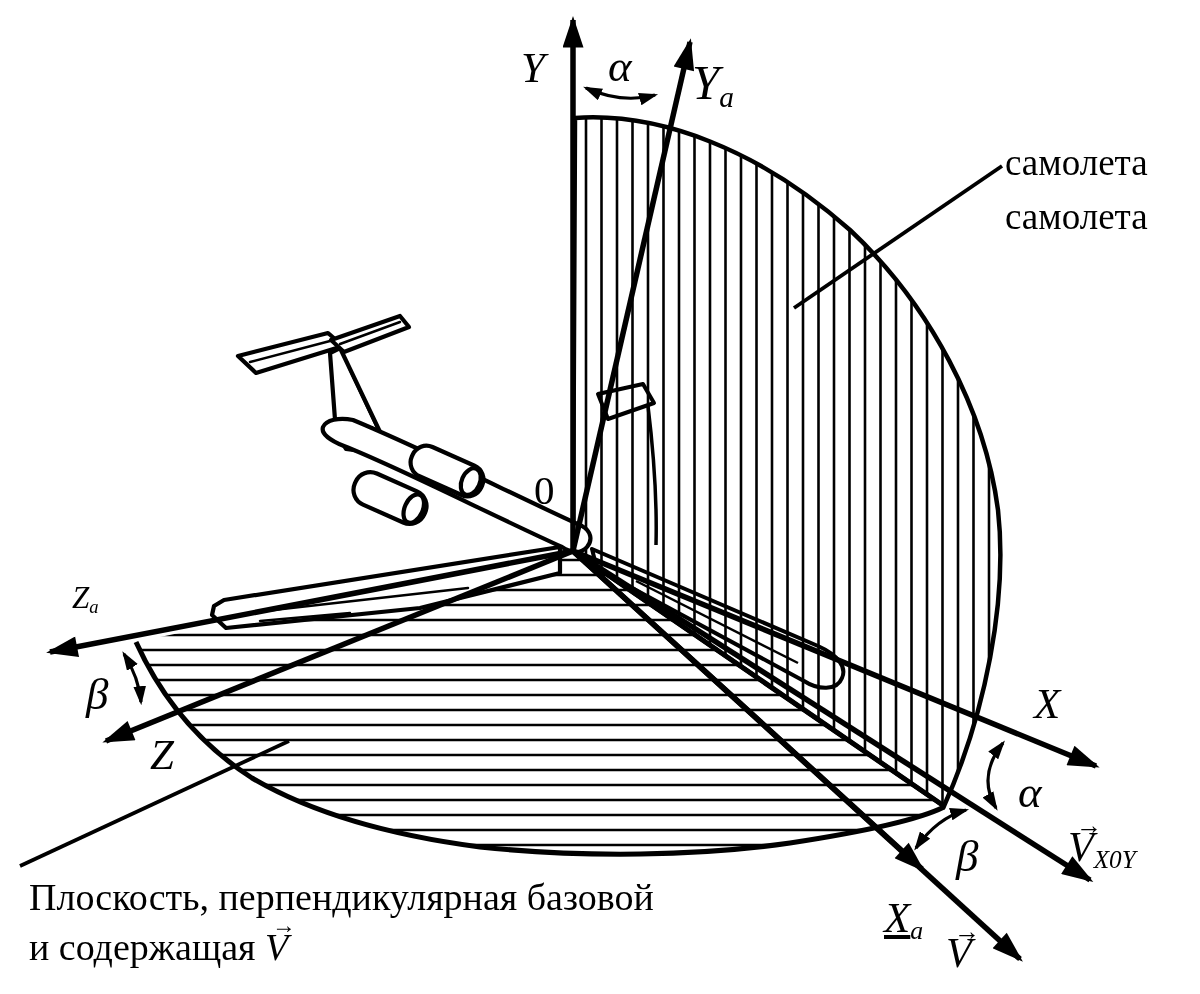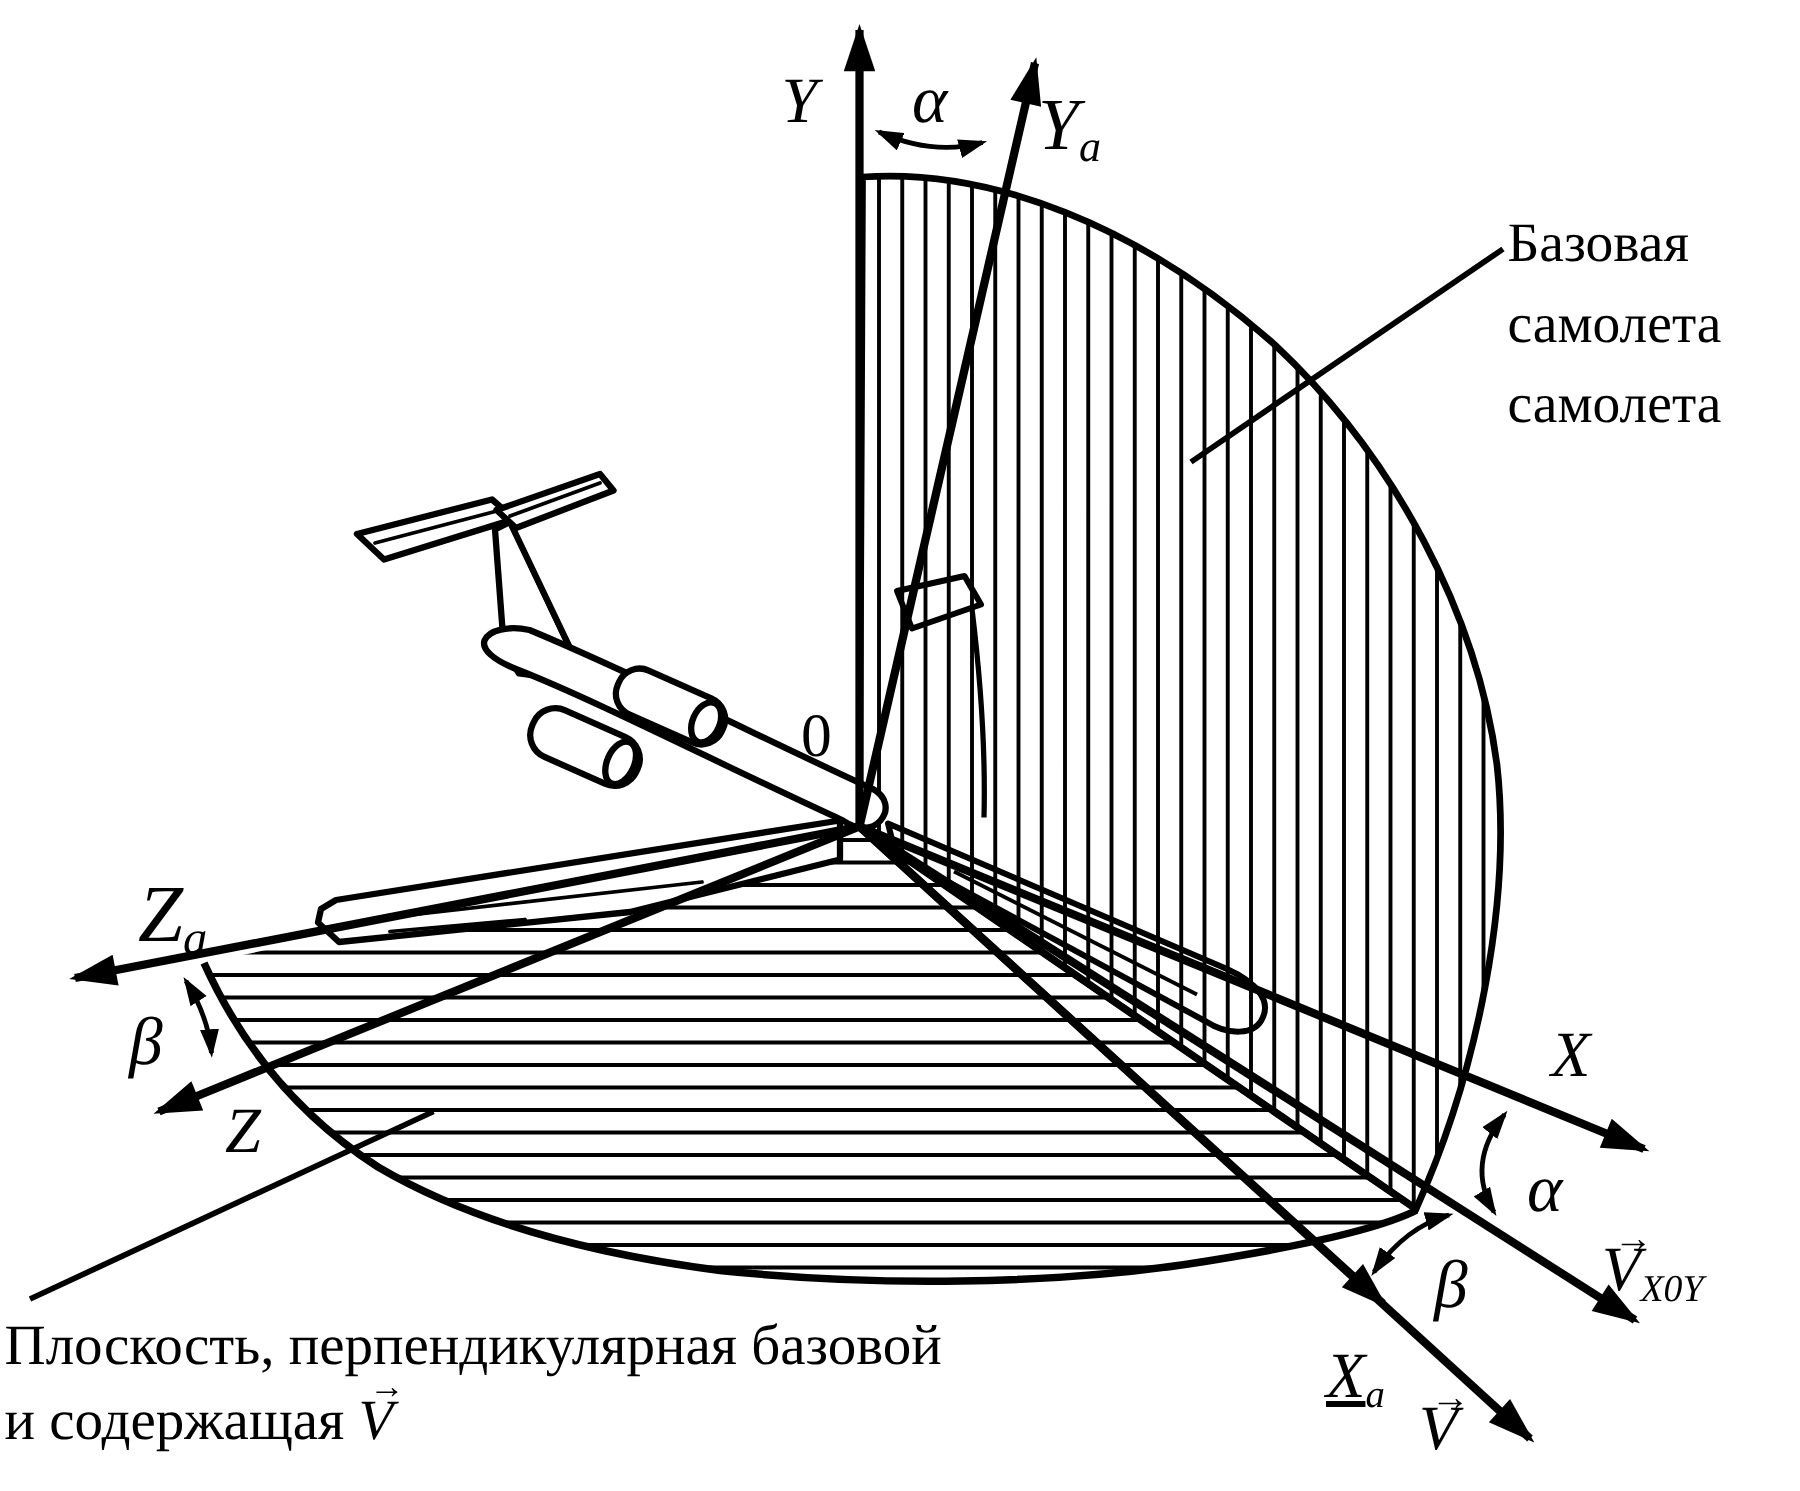--- a/index.html
+++ b/index.html
@@ -9,21 +9,21 @@
   }
   #diagram-svg { position:absolute; left:0; top:0; }
   .lbl { position:absolute; white-space:nowrap; color:#000; line-height:1; }
   .it  { font-style:italic; }
   .sub { font-size:0.60em; font-style:italic; vertical-align:-0.28em; letter-spacing:0; }
   .vec { position:relative; display:inline-block; }
   .vec .va {
     position:absolute; top:-0.50em; left:0.30em; font-size:0.62em; font-style:normal;
   }
   .callout { line-height:1.45; }
-  .callout-left { line-height:1.32; }
+  .callout-left { line-height:1.32;margin-left:26px; }
 </style>
 </head>
 <body>
 
 <div id="stage">
 
   <svg id="diagram-svg" width="1200" height="994" viewBox="0 0 1200 994">
     <defs>
       <marker id="mBig" viewBox="0 0 12 8" refX="10.5" refY="4" markerWidth="36" markerHeight="21" markerUnits="userSpaceOnUse" orient="auto-start-reverse">
         <path d="M0,0 L12,4 L0,8 Z" fill="#000"></path>
@@ -101,21 +101,21 @@
   <div class="lbl it" style="left:521px; top:46px; font-size:43px;">Y</div>
 
   <div class="lbl it" style="left:608px; top:44px; font-size:45px;">α</div>
 
   <div class="lbl it" style="left:692px; top:58px; font-size:49px;">
     <span>Y</span><span class="sub">a</span>
   </div>
 
   <div class="lbl" style="left:534px; top:470px; font-size:41px;">0</div>
 
-  <div class="lbl it" style="left:72px; top:582px; font-size:54px;margin-left:20px;">
+  <div class="lbl it" style="left:72px; top:582px; font-size:31px;">
     <span>Z</span><span class="sub">a</span>
   </div>
 
   <div class="lbl it" style="left:86px; top:672px; font-size:45px;">β</div>
 
   <div class="lbl it" style="left:150px; top:733px; font-size:43px;">Z</div>
 
   <div class="lbl it" style="left:1034px; top:682px; font-size:43px;">X</div>
 
   <div class="lbl it" style="left:1018px; top:770px; font-size:45px;">α</div>
@@ -128,21 +128,20 @@
 
   <div class="lbl it" style="left:884px; top:896px; font-size:43px;text-decoration:underline;">
     <span>X</span><span class="sub">a</span>
   </div>
 
   <div class="lbl it" style="left:946px; top:932px; font-size:42px;">
     <span class="vec"><span>V</span><span class="va">→</span></span>
   </div>
 
   <div class="lbl callout" style="left:1005px; top:136px; font-size:37px;">
-    <div>Базовая</div>
     <div>самолета</div>
     <div>самолета</div>
   </div>
 
   <div class="lbl callout-left" style="left:3px; top:872px; font-size:38px;">
     <div>Плоскость, перпендикулярная базовой</div>
     <div>
       <span>и содержащая</span>
       <span class="vec it"><span>V</span><span class="va">→</span></span>
     </div>

